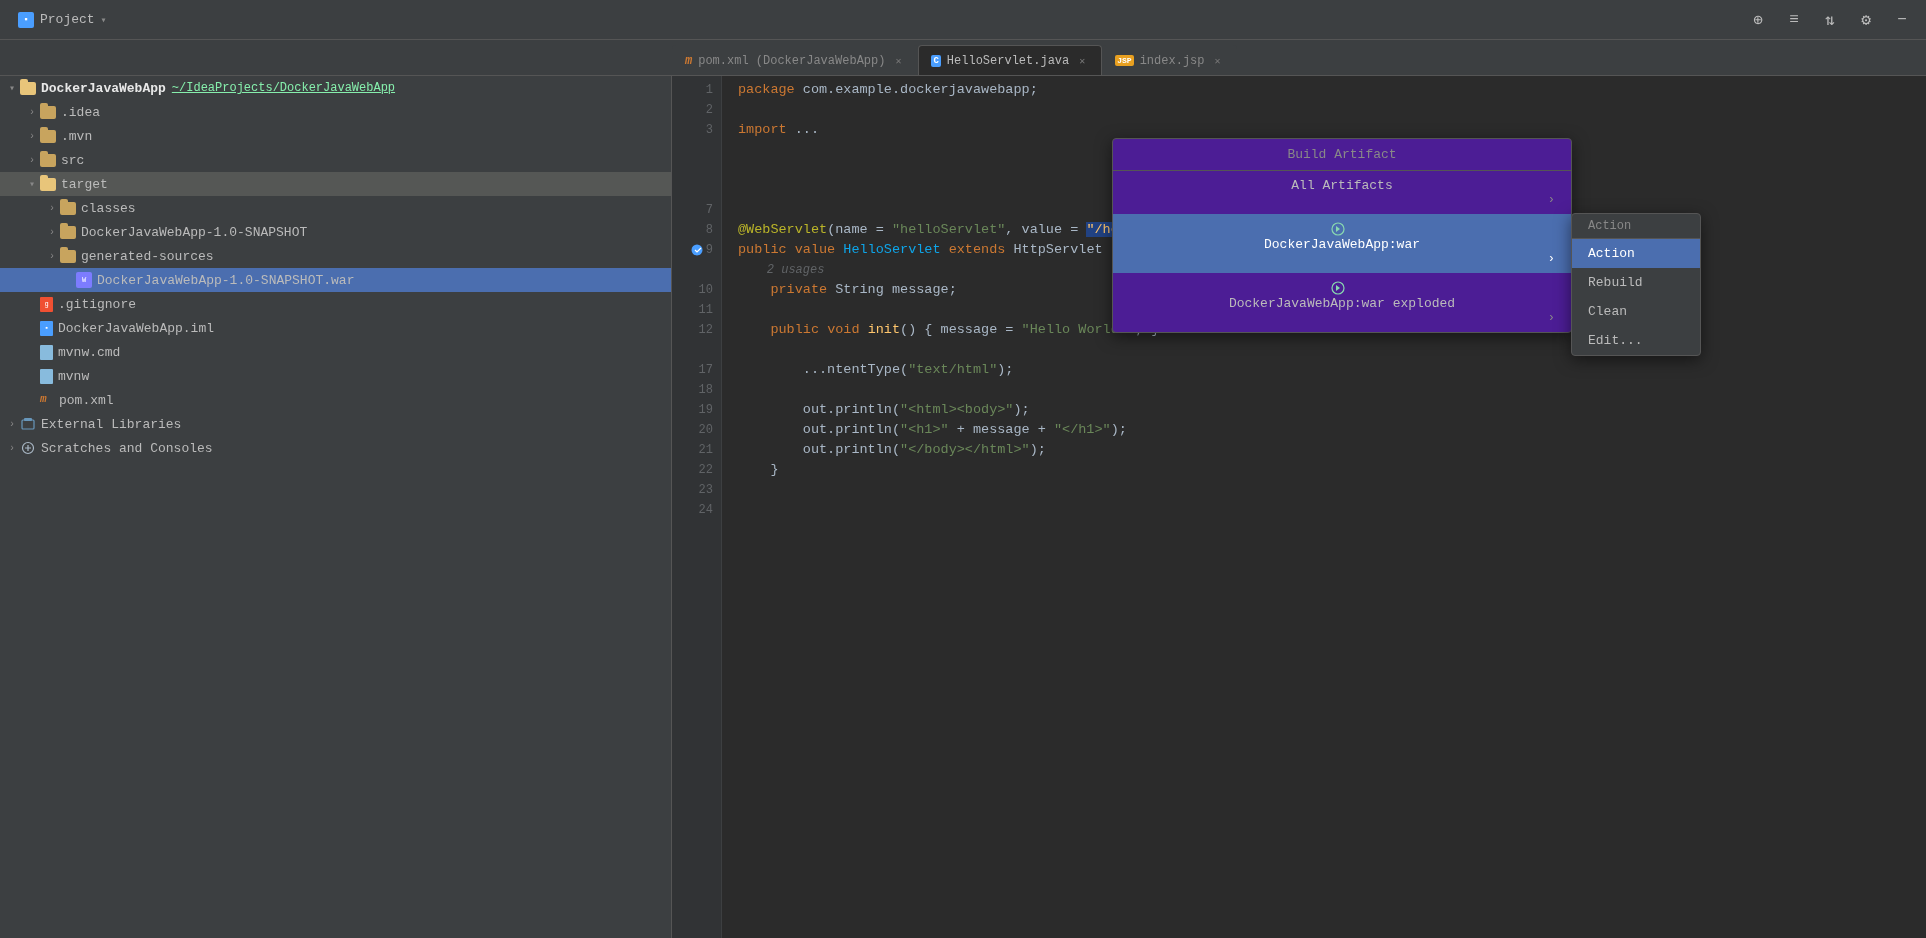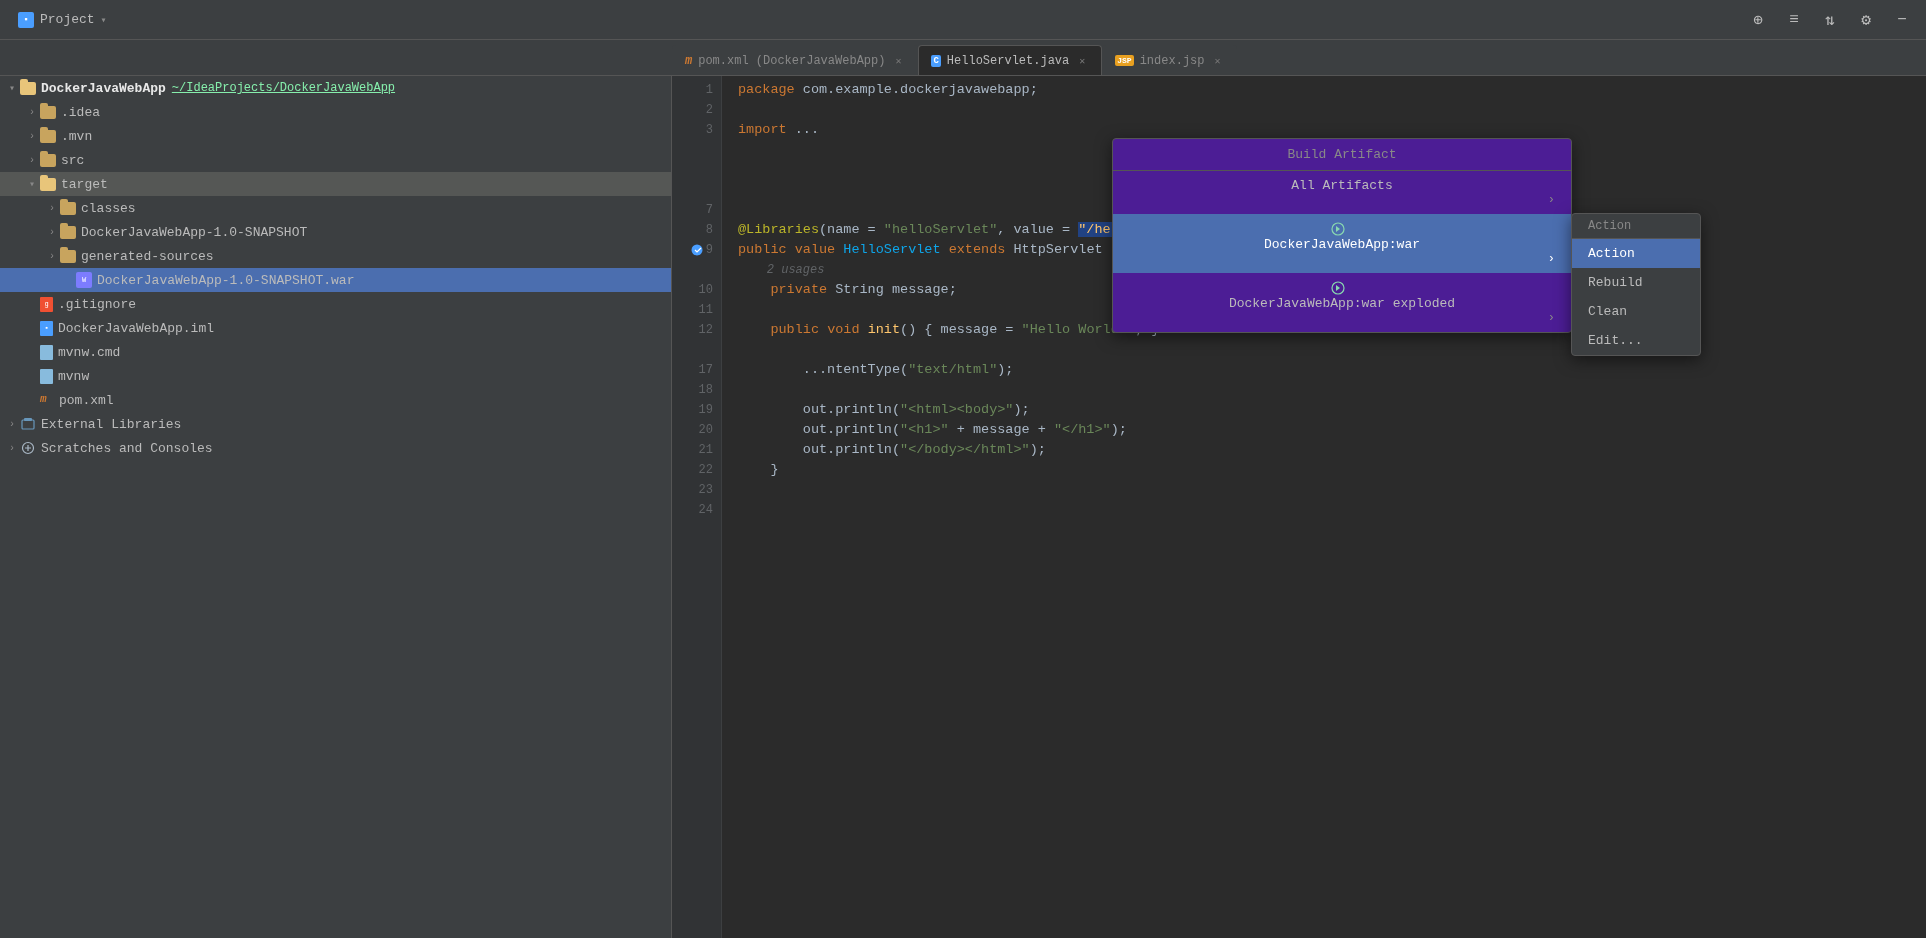--- a/index.html
+++ b/index.html
@@ -583,21 +583,21 @@
       </div>
 
       <div class="code-content">
         <div class="code-line"><span class="kw">package </span><span class="plain">com.example.dockerjavawebapp;</span></div>
         <div class="code-line">&nbsp;</div>
         <div class="code-line"><span class="kw">import </span><span class="plain">...</span></div>
         <div class="code-line">&nbsp;</div>
         <div class="code-line">&nbsp;</div>
         <div class="code-line">&nbsp;</div>
         <div class="code-line">&nbsp;</div>
-        <div class="code-line"><span class="ann">@Libraries</span><span class="plain">(name = </span><span class="str">"helloServlet"</span><span class="plain">, value = </span><span class="selected-text">"/hello-servlet"</span><span class="plain">)</span></div>
+        <div class="code-line"><span class="ann">@WebServlet</span><span class="plain">(name = </span><span class="str">"helloServlet"</span><span class="plain">, value = </span><span class="selected-text">"/hello-servlet"</span><span class="plain">)</span></div>
         <div class="code-line"><span class="kw">public </span><span class="kw">value </span><span class="cls">HelloServlet </span><span class="kw">extends </span><span class="plain">HttpServlet {</span></div>
         <div class="code-line"><span class="usage-hint">    2 usages</span></div>
         <div class="code-line"><span class="plain">    </span><span class="kw">private </span><span class="type">String </span><span class="plain">message;</span></div>
         <div class="code-line">&nbsp;</div>
         <div class="code-line"><span class="plain">    </span><span class="kw">public </span><span class="kw">void </span><span class="fn">init</span><span class="plain">() { message = </span><span class="str">"Hello World!"</span><span class="plain">; }</span></div>
         <div class="code-line">&nbsp;</div>
         <div class="code-line"><span class="plain">        ...ntentType(</span><span class="str">"text/html"</span><span class="plain">);</span></div>
         <div class="code-line">&nbsp;</div>
         <div class="code-line"><span class="plain">        out.println(</span><span class="str">"&lt;html&gt;&lt;body&gt;"</span><span class="plain">);</span></div>
         <div class="code-line"><span class="plain">        out.println(</span><span class="str">"&lt;h1&gt;"</span><span class="plain"> + message + </span><span class="str">"&lt;/h1&gt;"</span><span class="plain">);</span></div>

